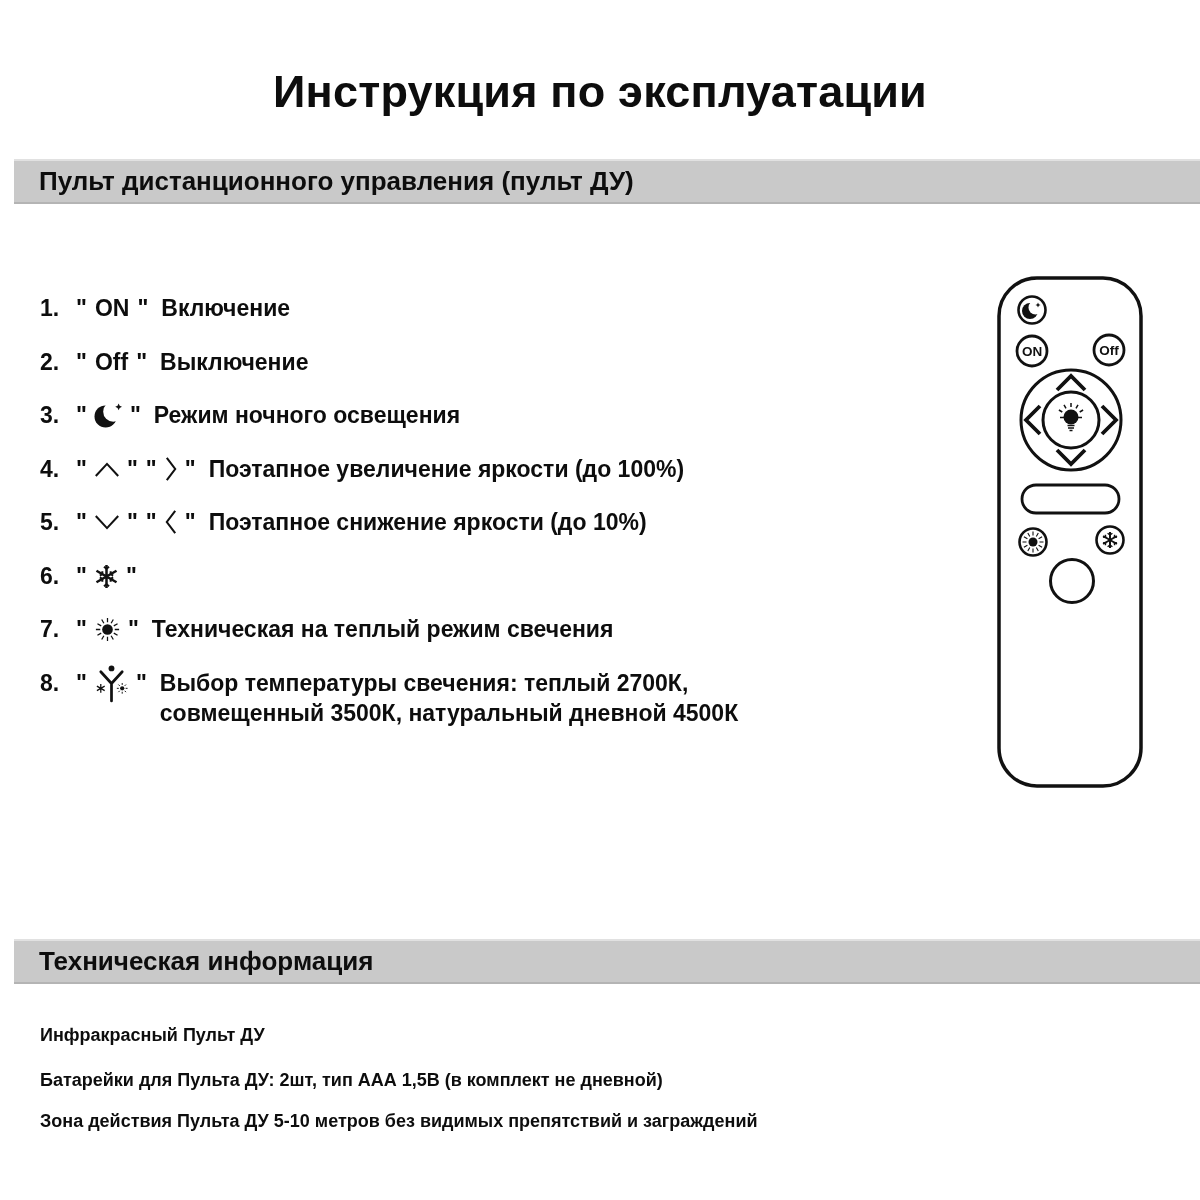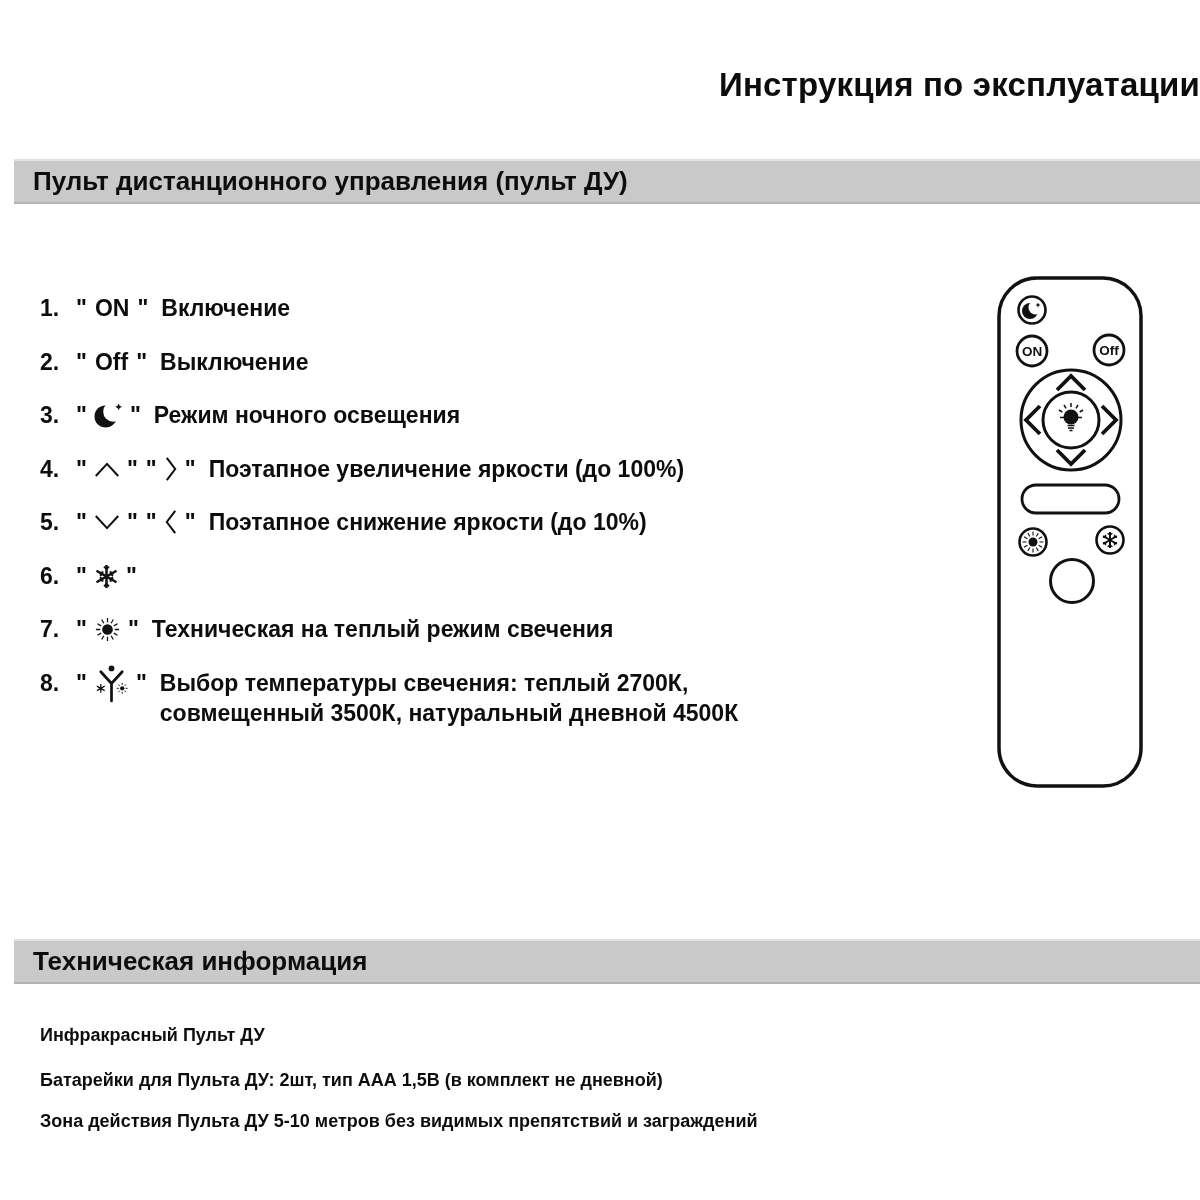--- a/index.html
+++ b/index.html
@@ -3,25 +3,25 @@
 <meta charset="utf-8">
 <style>
   html,body { margin:0; padding:0; background:#fff; }
   .page {
     position:relative; width:1200px; height:1200px; background:#ffffff;
     font-family:"Liberation Sans", sans-serif; font-weight:bold; color:#0d0d0d;
     overflow:hidden;
   }
   .title {
     position:absolute; top:66px; left:0; width:100%;
-    text-align:right; font-size:33px; letter-spacing:0.2px;
+    text-align:center; font-size:45px; letter-spacing:0.2px;
   }
   .bar {
     position:absolute; left:14px; right:0; height:45px; background:#c9c9c9;
-    display:flex; align-items:center; padding-left:19px; box-sizing:border-box;
+    display:flex; align-items:center; padding-left:25px; box-sizing:border-box;
     font-size:26px;
     box-shadow: inset 0 2px 0 rgba(255,255,255,.45), inset 0 -2px 0 rgba(0,0,0,.10);
   }
   .bar1 { top:159px; }
   .bar2 { top:939px; }
   .item {
     position:absolute; left:40px; display:flex; align-items:center;
     font-size:23px; white-space:nowrap; height:30px;
   }
   .item .num  { display:inline-block; width:32px; }

